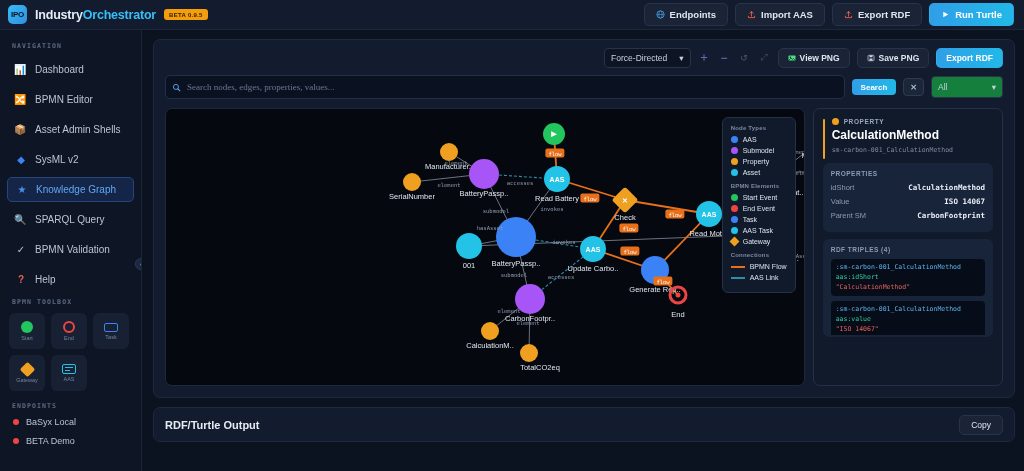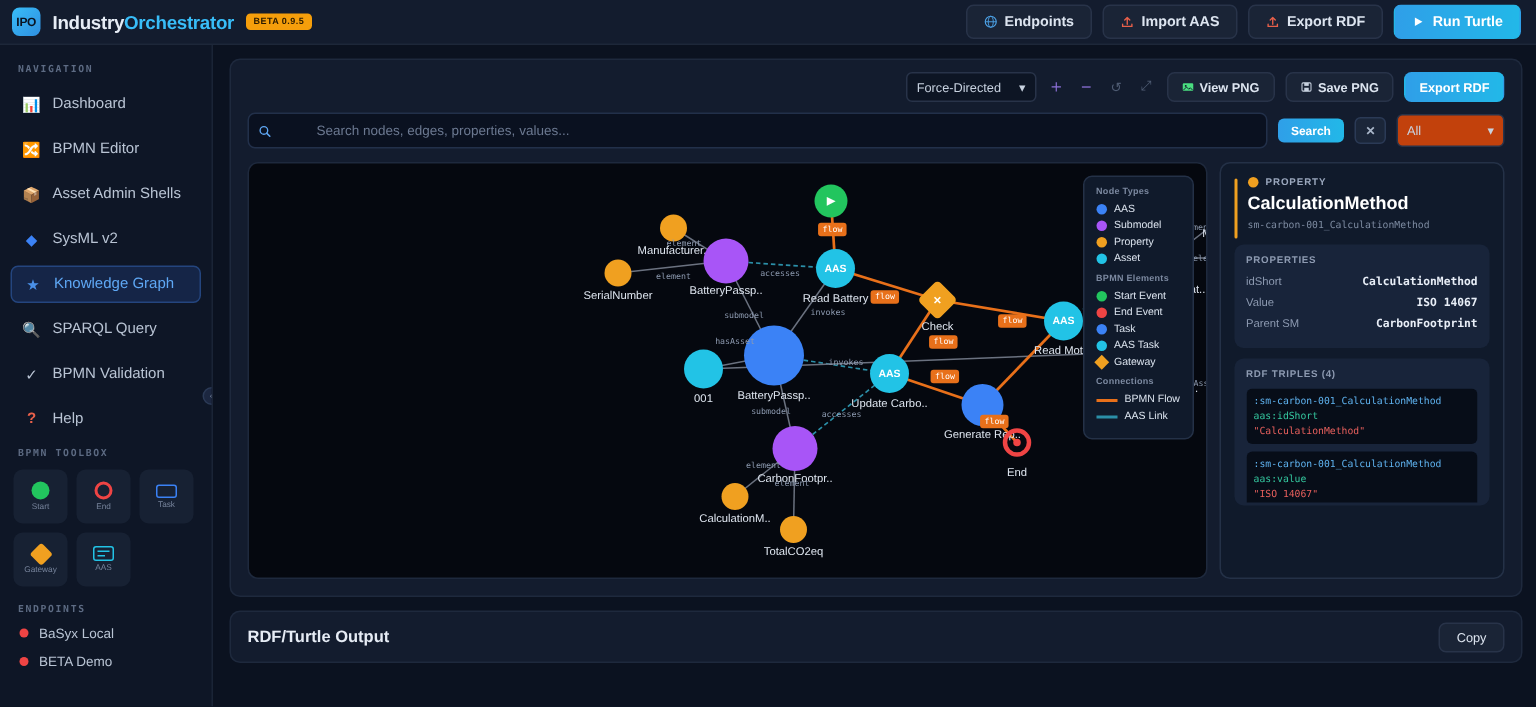--- a/index.html
+++ b/index.html
@@ -120,31 +120,31 @@
   .sbtn.primary { background: linear-gradient(90deg,#2f9fe8,#22b8e8); border-color: transparent; color:#fff; }
 
   
   .search-row { display: flex; align-items: center; gap: 7px; padding: 0 11px 9px 11px; }
   .search-wrap {
     flex: 1; height: 24px; background: #0a1120; border: 1px solid #22304a;
     border-radius: 5px; display: flex; align-items: center; padding: 0 6px; gap: 6px;
   }
   .search-wrap input {
     flex: 1; background: transparent; border: none; outline: none;
-    color: #c8d2e0; font-size: 9px; font-family: Liberation Sans, sans-serif; margin-left: 24px;
+    color: #c8d2e0; font-size: 9px; font-family: Liberation Serif, serif;
   }
   .search-wrap input::placeholder { color: #6b7890; }
   .mini-btn {
     font-size: 8px; font-weight: bold; border-radius: 4px; cursor: pointer;
     padding: 3.5px 9px; border: none; color: #fff;
     background: linear-gradient(90deg,#2f9fe8,#22b8e8);
   }
   .mini-btn.ghost { background: #1b2639; border: 1px solid #2b3a56; color: #a9b6c9; padding: 3.5px 6px; }
   .filter-sel {
-    width: 72px; height: 22px; background: #c2410c; border: 1px solid #283349;
+    width: 72px; height: 22px; background: #15803d; border: 1px solid #283349;
     border-radius: 4px; color: #c8d2e0; font-size: 8.5px;
     display: flex; align-items: center; justify-content: space-between; padding: 0 6px; cursor: pointer;
   }
 
   
   .graph-row { display: flex; gap: 8px; padding: 0 11px 11px 11px; }
   .canvas {
     position: relative; width: 646px; height: 278px;
     background: #05080f; border: 1px solid #1e293d; border-radius: 7px; overflow: hidden;
   }
@@ -429,21 +429,21 @@
                 <div class="nlabel" style="left:350px;top:150px">BatteryPassp..</div>
                 <div class="node" style="left:303px;top:137px;width:26px;height:26px;background:#22c3e6"></div>
                 <div class="nlabel" style="left:303px;top:152px">001</div>
                 <div class="node" style="left:427px;top:140px;width:26px;height:26px;background:#22c3e6">AAS</div>
                 <div class="nlabel" style="left:427px;top:155px">Update Carbo..</div>
                 <div class="node" style="left:364px;top:190px;width:30px;height:30px;background:#a855f7"></div>
                 <div class="nlabel" style="left:364px;top:205px">CarbonFootpr..</div>
                 <div class="node" style="left:324px;top:222px;width:18px;height:18px;background:#f0a020"></div>
                 <div class="nlabel" style="left:324px;top:232px">CalculationM..</div>
                 <div class="node" style="left:363px;top:244px;width:18px;height:18px;background:#f0a020"></div>
-                <div class="nlabel" style="left:363px;top:254px">TotalCO2eq</div>
+                <div class="nlabel" style="left:374px;top:254px">TotalCO2eq</div>
                 <div class="node" style="left:543px;top:105px;width:26px;height:26px;background:#22c3e6">AAS</div>
                 <div class="nlabel" style="left:543px;top:120px">Read Motor</div>
                 <div class="node" style="left:614px;top:63px;width:32px;height:32px;background:#a855f7"></div>
                 <div class="nlabel" style="left:614px;top:79px">TechnicalDat..</div>
                 <div class="nlabel" style="left:654px;top:42px">MaxTorque</div>
                 <div class="node" style="left:610px;top:125px;width:36px;height:36px;background:#3b82f6"></div>
                 <div class="nlabel" style="left:610px;top:145px">ElectricMoto..</div>
                 <div class="node" style="left:489px;top:161px;width:28px;height:28px;background:#3b82f6"></div>
                 <div class="nlabel" style="left:489px;top:176px">Generate Rep..</div>
                 <div class="gateway" style="left:459px;top:91px">

